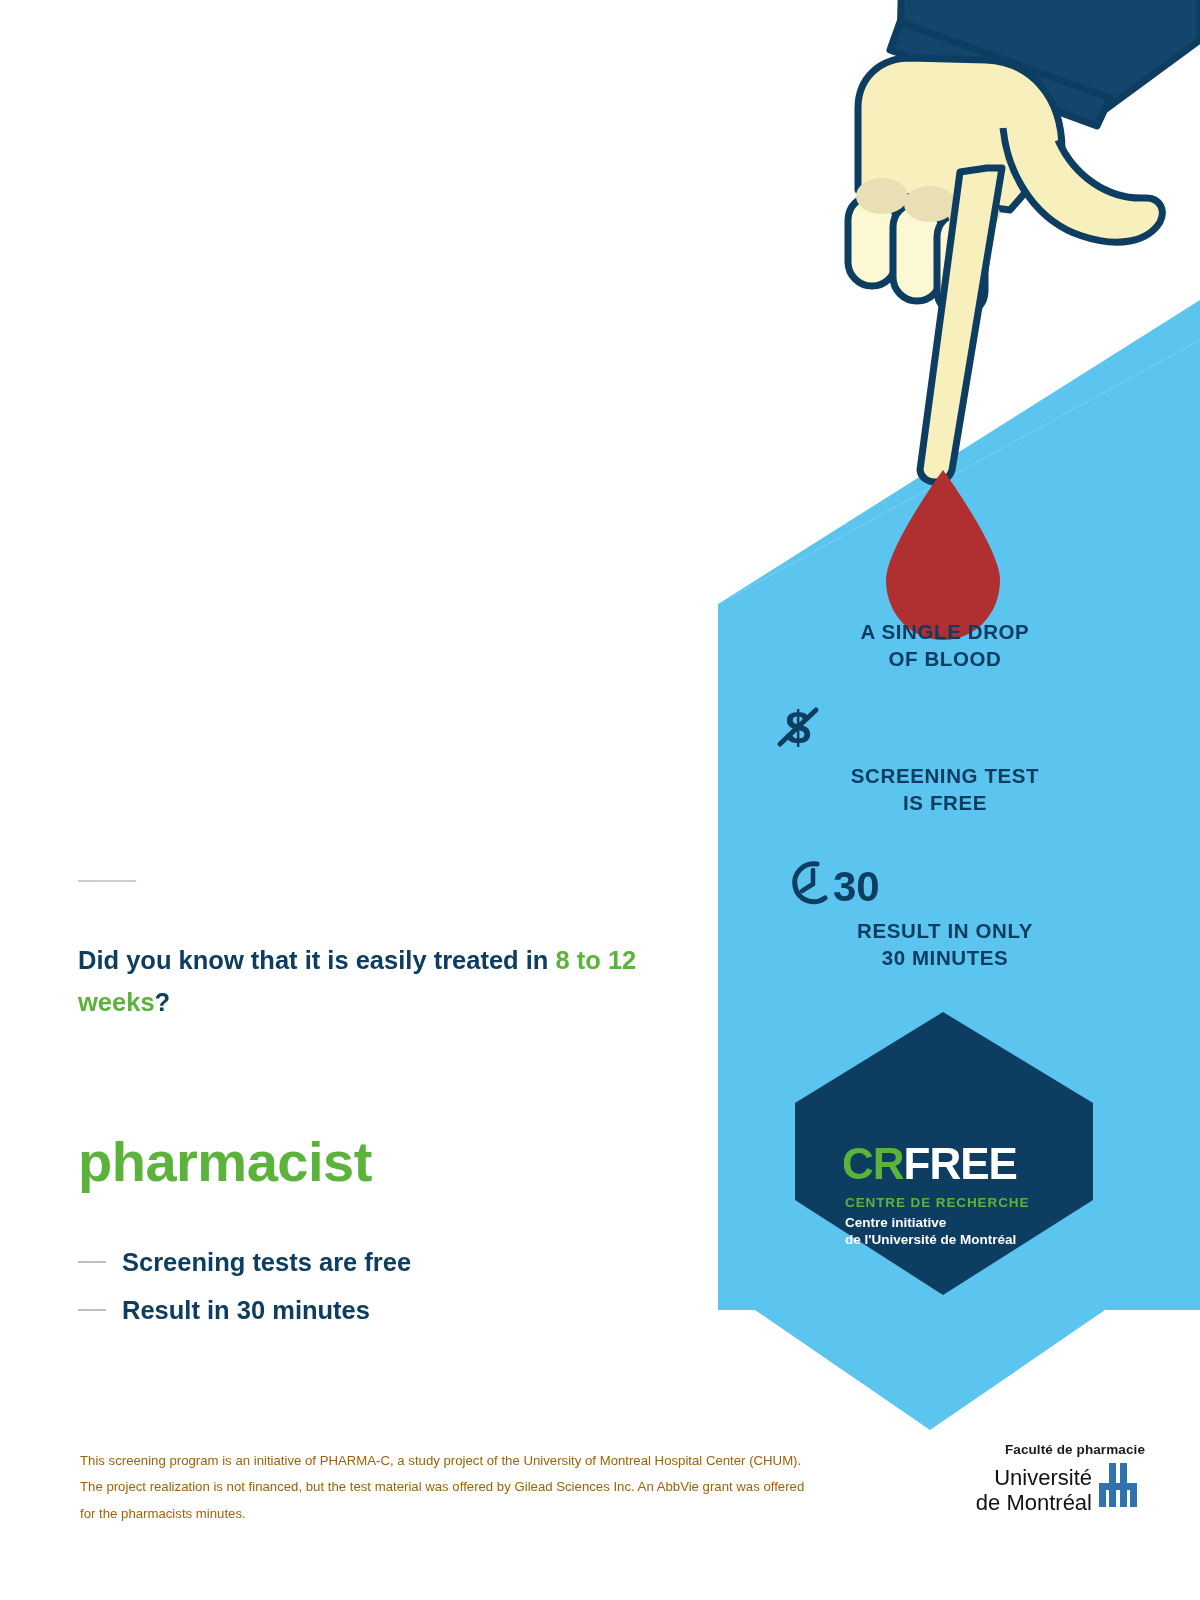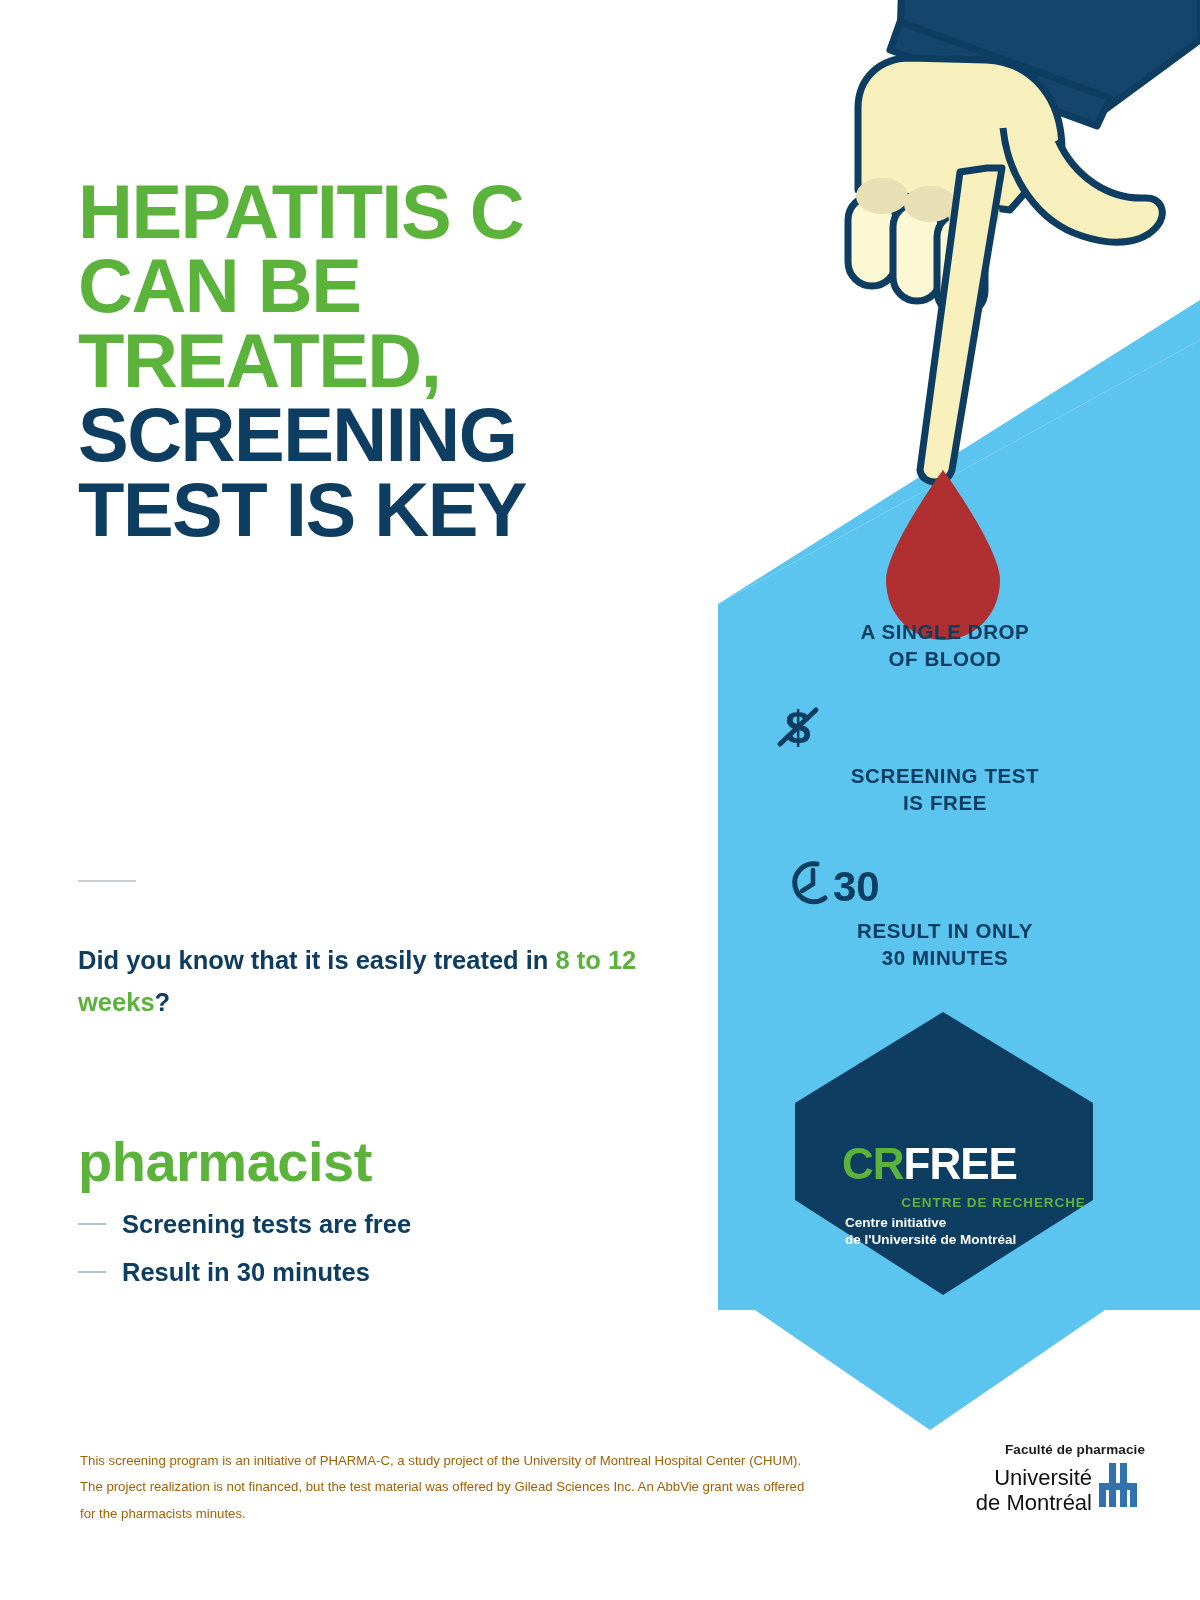--- a/index.html
+++ b/index.html
@@ -87,21 +87,21 @@
     font-weight: bold;
     line-height: 1.06;
     color: #5cb33b;
     letter-spacing: -0.5px;
   }
   .ask-title .ln { display: block; }
 
   .ask-list {
     position: absolute;
     left: 78px;
-    top: 1200px;
+    top: 1238px;
     width: 560px;
   }
   .ask-item {
     display: flex;
     align-items: center;
     height: 48px;
     font-size: 25.5px;
     font-weight: bold;
     color: #0d3d61;
   }
@@ -157,21 +157,20 @@
   }
   .crchum-cr   { color: #5cb33b; }
   .crchum-chum { color: #ffffff; }
   .crchum-sub1 {
     font-size: 13.5px;
     font-weight: bold;
     color: #5cb33b;
     letter-spacing: 0.9px;
     margin-top: 9px;
     margin-left: 3px;
-    text-align: center;
   }
   .crchum-sub2 {
     font-size: 13.5px;
     font-weight: bold;
     color: #ffffff;
     line-height: 1.26;
     margin-top: 4px;
     margin-left: 3px;
   }
   .crchum-sub2 .ln { display: block; }
@@ -266,27 +265,20 @@
                L 960 172 Z" fill="#f7f0bd" stroke="#0d3d61" stroke-width="7" stroke-linejoin="round"></path>
     </g>
 
     <path d="M 943 470
              C 943 470 1000 548 1000 580
              C 1000 615 974 640 943 640
              C 912 640 886 615 886 580
              C 886 548 943 470 943 470 Z" fill="#b02f30"></path>
   </svg>
 
-  <h1 class="headline">
-    <span class="ln hl-green">HEPATITIS C</span>
-    <span class="ln hl-green">CAN BE</span>
-    <span class="ln hl-green">TREATED,</span>
-    <span class="ln hl-navy">SCREENING</span>
-    <span class="ln hl-navy">TEST IS KEY</span>
-  </h1>
 
 
   <div class="rule"></div>
 
   <p class="didyouknow"><span>Did you know that it is easily treated in </span><span class="green">8 to 12 weeks</span><span>?</span></p>
 
   <h2 class="ask-title">
     <span class="ln">pharmacist</span>
   </h2>
 

